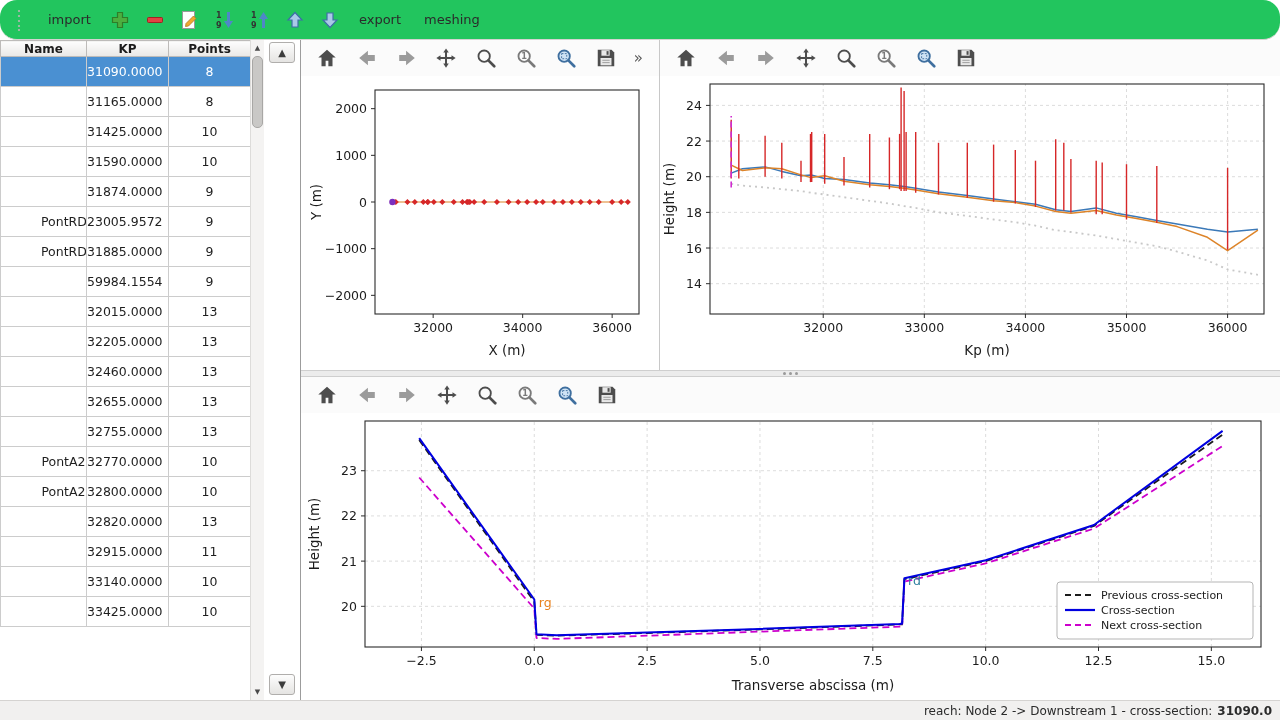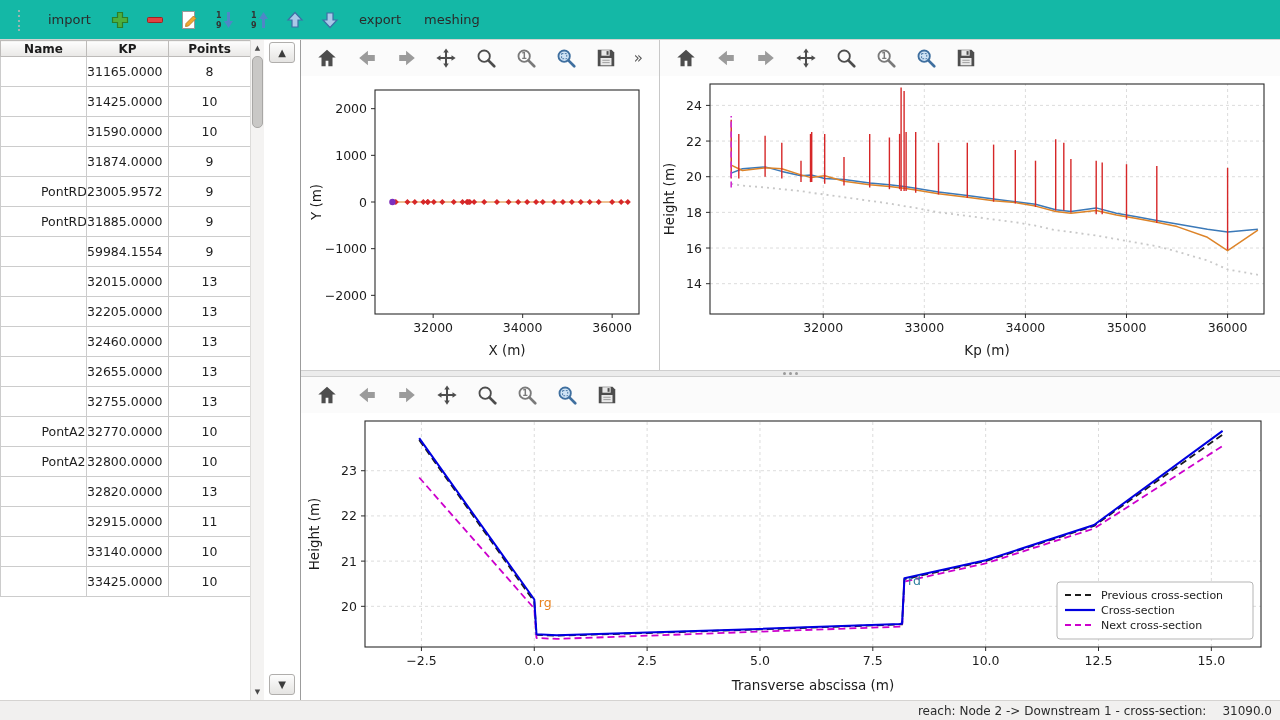--- a/index.html
+++ b/index.html
@@ -1,22 +1,22 @@
 <!DOCTYPE html>
 <html><head>
 <meta charset="utf-8">
 <style>
   * { margin:0; padding:0; box-sizing:border-box; }
   html,body { width:1280px; height:720px; overflow:hidden; background:#fff;
               font-family:"DejaVu Sans","Liberation Sans",sans-serif; }
   .app { width:1280px; height:720px; display:flex; flex-direction:column; }
 
   
-  .menubar { height:40px; background:#14b8a6; border-bottom:1px solid #d5d3d1;
-             display:flex; align-items:center; gap:13px; padding:0 8px; flex:0 0 40px; }
+  .menubar { height:40px; background:#22c55e; border-bottom:1px solid #d5d3d1;
+             display:flex; align-items:center; gap:13px; padding:0 8px; flex:0 0 40px;border-radius:17px; }
   .mb-label { font-size:13px; color:#2b2b2b; padding:3px 5px; cursor:default; }
   .mb-icon { width:22px; height:22px; display:flex; align-items:center; justify-content:center; }
   .mb-icon svg { display:block; }
 
   
   .content { flex:1; display:flex; height:660px; }
 
   
   .left-panel { width:250px; background:#fff; }
   table.cs { border-collapse:collapse; width:250px; table-layout:fixed; }
@@ -59,21 +59,21 @@
 
   .h-divider { height:7px; background:#ececec; border-top:1px solid #cfcfcf; border-bottom:1px solid #cfcfcf;
                display:flex; align-items:center; justify-content:center; gap:3px; }
   .h-divider i { width:3px; height:3px; border-radius:50%; background:#9a9a9a; }
   .bottom-panel { flex:1; display:flex; flex-direction:column; }
 
   
   .statusbar { height:20px; flex:0 0 20px; background:#f1f0ef; border-top:1px solid #d5d3d1;
                display:flex; align-items:center; justify-content:flex-end; padding:0 8px;
                font-size:12px; color:#2b2b2b; }
-  .statusbar b { margin-left:16px; font-weight:normal; }
+  .statusbar b { margin-left:5px; font-weight:bold; }
 </style>
 </head>
 <body>
 
 <div class="app">
 
   <div class="menubar">
       <div class="mb-icon">
         <svg width="6" height="24" viewBox="0 0 6 24">
           <g fill="#b9b7b5">
@@ -142,20 +142,25 @@
             <col style="width:82px">
           </colgroup>
         <thead>
           <tr>
             <th>Name</th>
             <th>KP</th>
             <th>Points</th>
           </tr>
         </thead>
         <tbody>
+            <tr class="selected">
+              <td class="name"></td>
+              <td class="kp">31090.0000</td>
+              <td class="points">8</td>
+            </tr>
             <tr>
               <td class="name"></td>
               <td class="kp">31165.0000</td>
               <td class="points">8</td>
             </tr>
             <tr>
               <td class="name"></td>
               <td class="kp">31425.0000</td>
               <td class="points">10</td>
             </tr>

